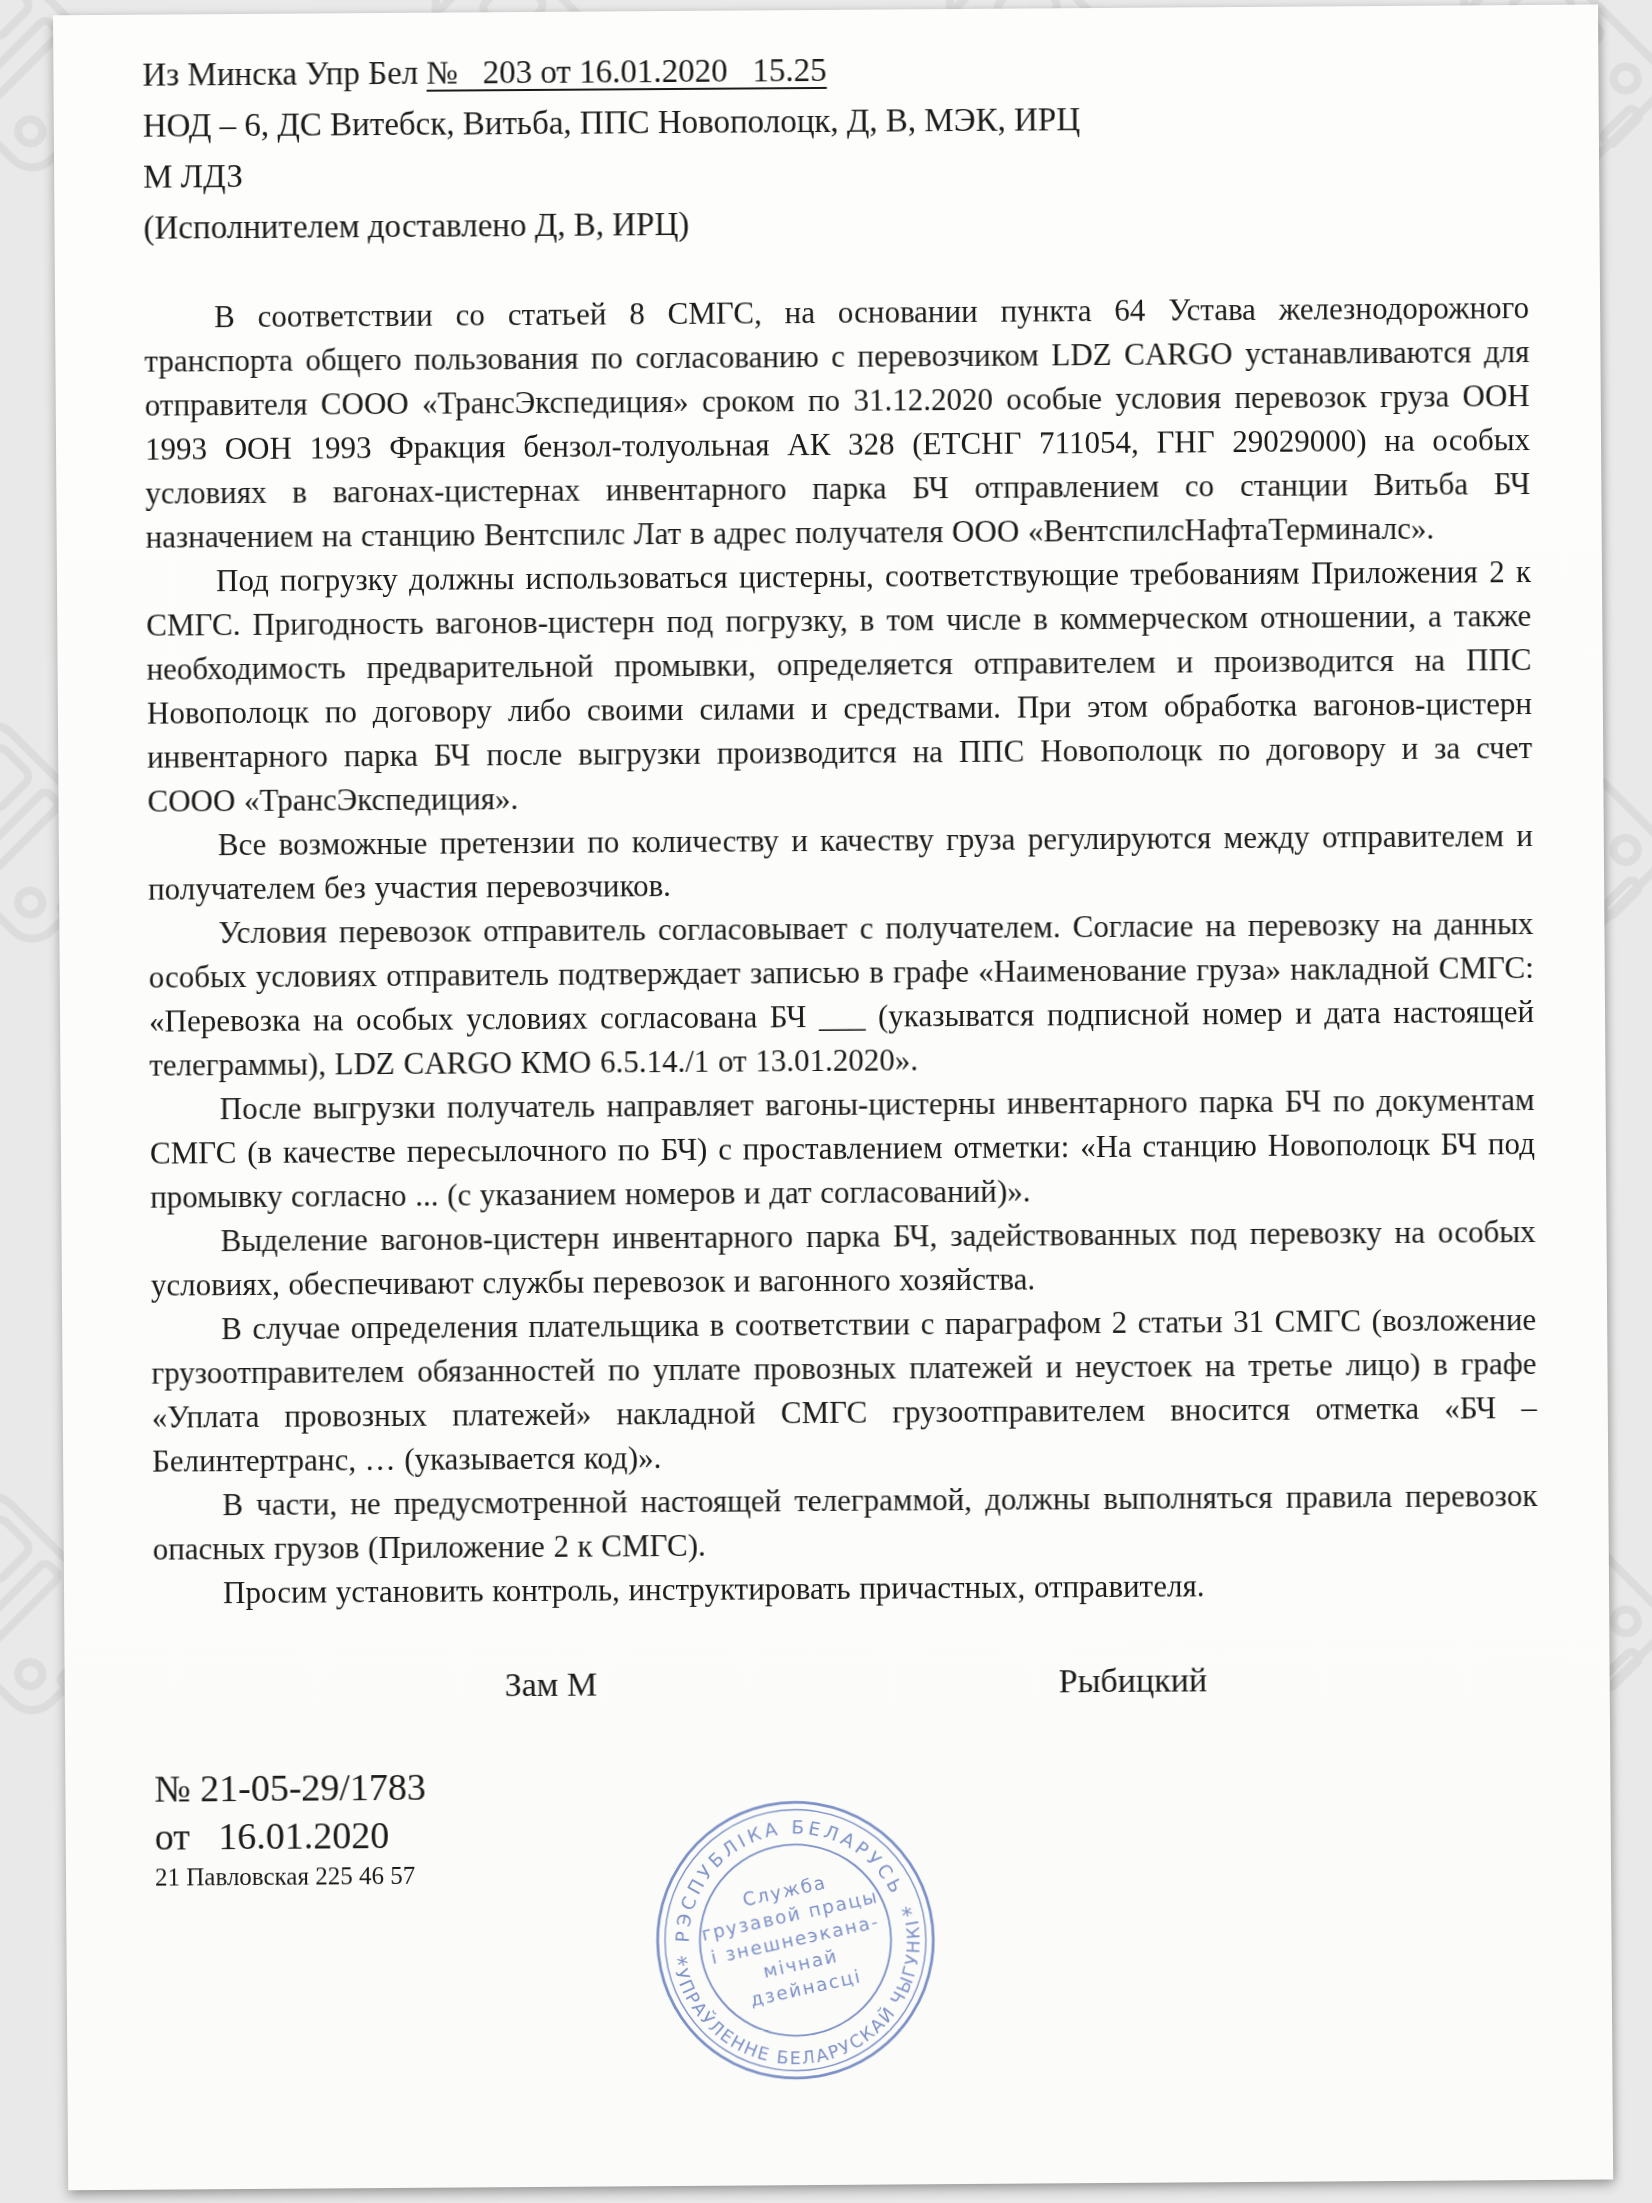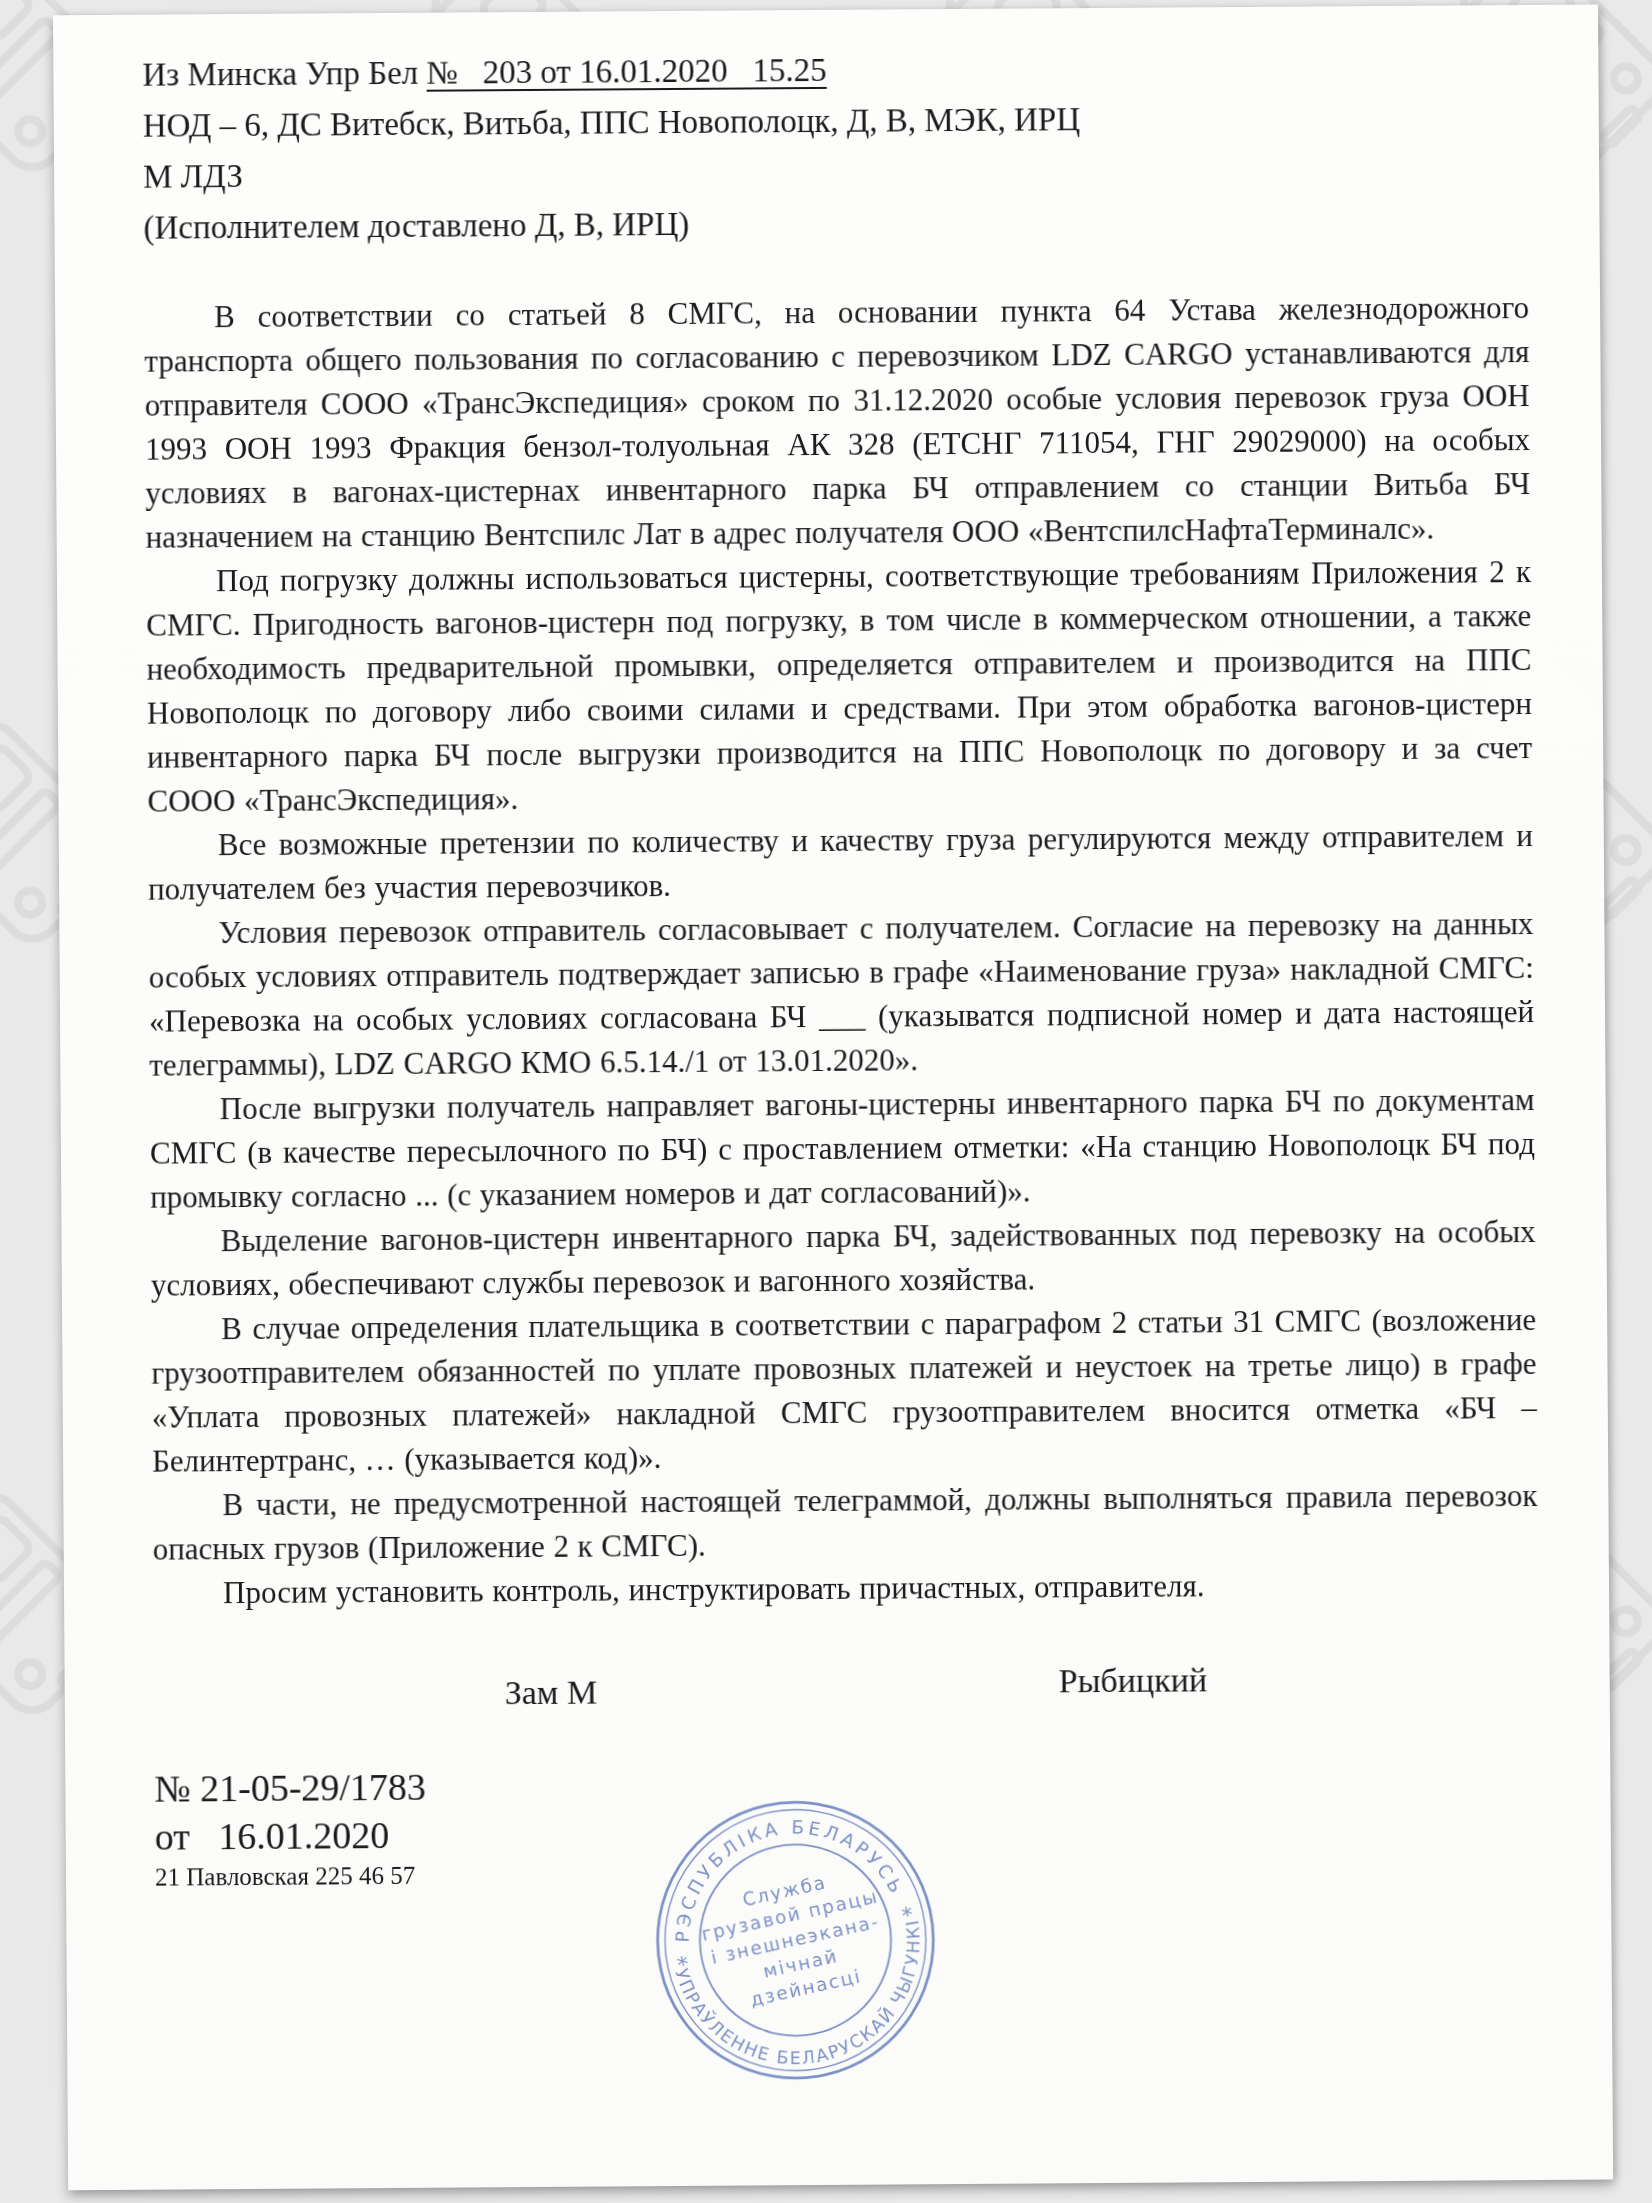--- a/index.html
+++ b/index.html
@@ -28,21 +28,21 @@
   }
   .body-text{margin-top:42px;}
   .para{
     margin:0;font-size:31px;line-height:44px;
     text-align:justify;text-indent:70px;
     word-spacing:0.9px;
   }
   .sig-row{
     position:relative;margin-top:53px;height:46px;font-size:34px;
   }
-  .sig-pos{position:absolute;left:351px;top:8px;}
+  .sig-pos{position:absolute;left:351px;top:0;}
   .sig-name{position:absolute;left:905px;top:0;}
   .footer-block{margin-top:50px;}
   .doc-num{font-size:38px;line-height:48px;}
   .doc-date{font-size:38px;line-height:48px;}
   .doc-contact{font-size:25px;line-height:33px;}
   .stamp{
     position:absolute;left:582px;top:1783px;width:294px;height:294px;
     mix-blend-mode:multiply;opacity:.78;z-index:2;
   }
   .stamp text{font-family:"DejaVu Sans",sans-serif;}

